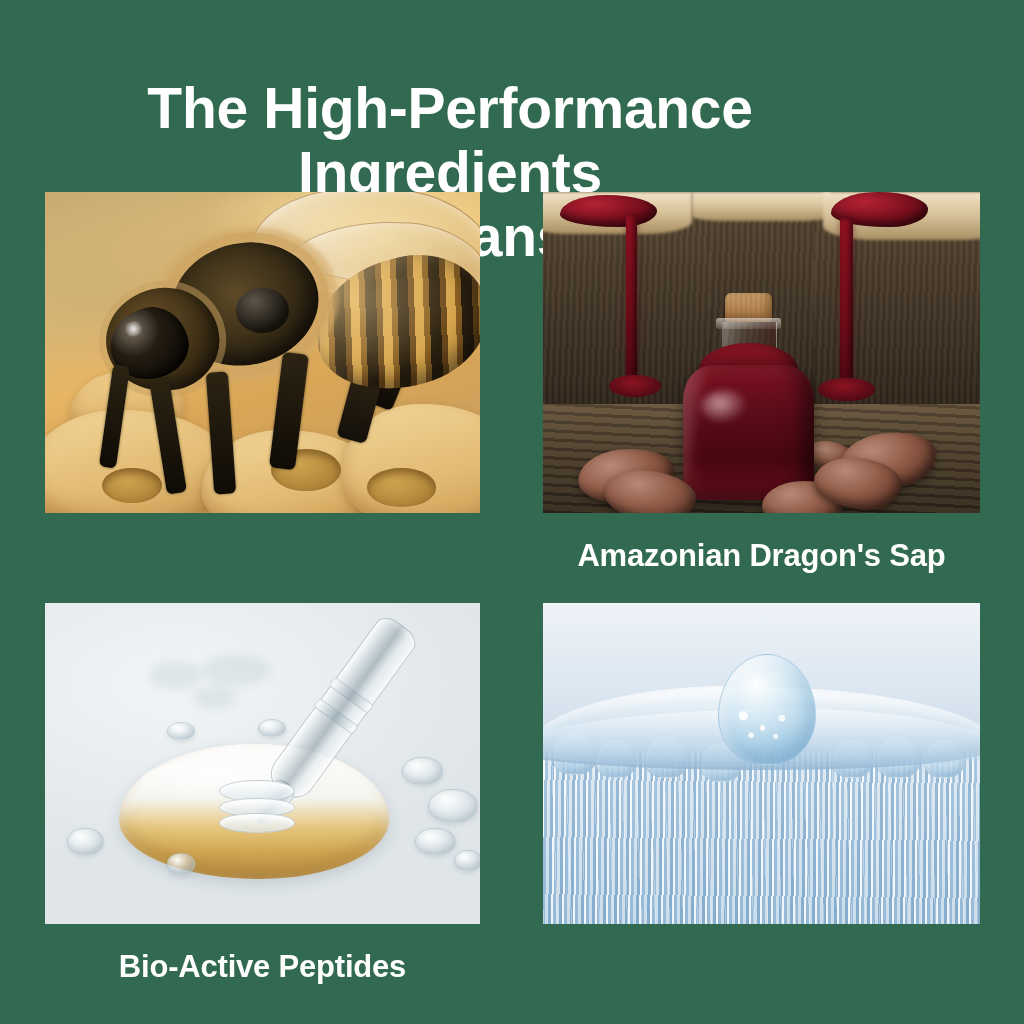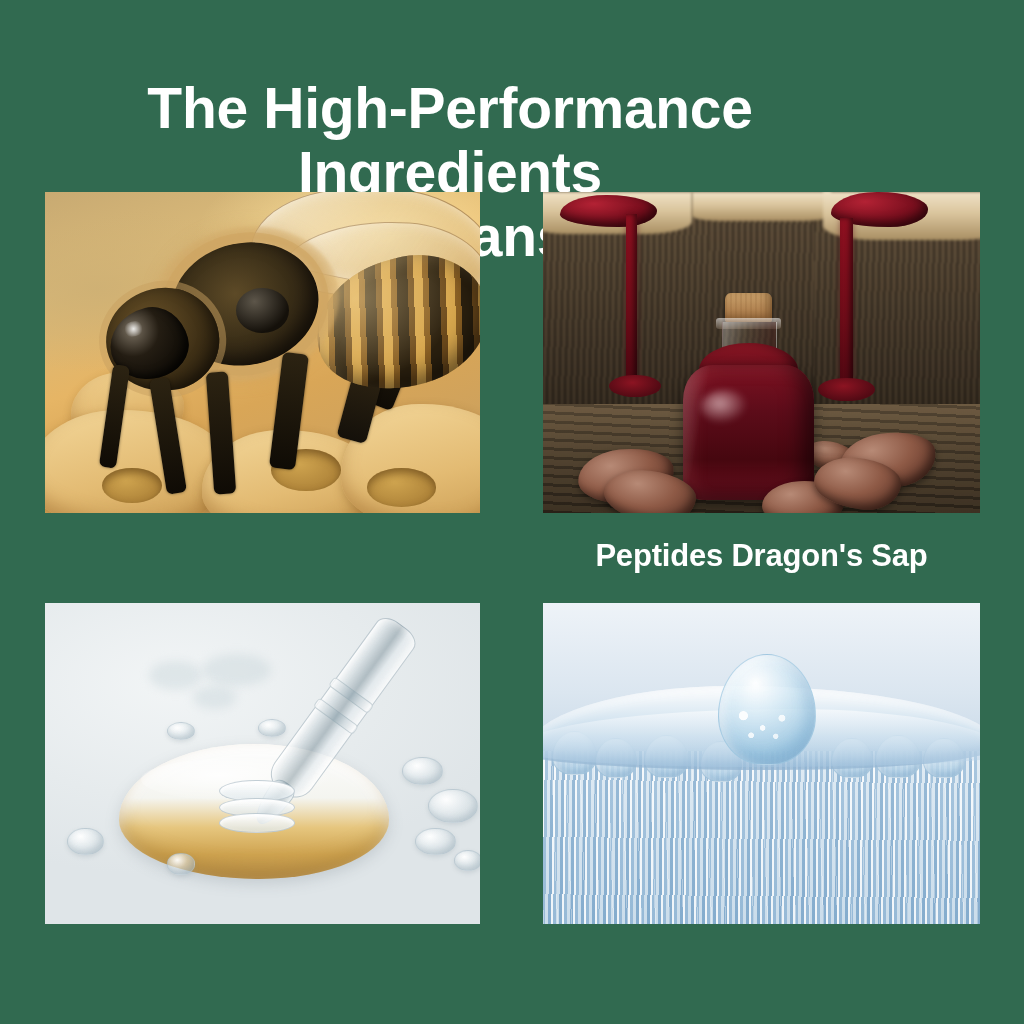--- a/index.html
+++ b/index.html
@@ -575,21 +575,21 @@
         <div class="bottle-body"></div>
         <div class="bottle-gloss"></div>
       </div>
 
       <div class="resin r2"></div>
       <div class="resin r3"></div>
       <div class="resin r5"></div>
       <div class="resin r4"></div>
     </div>
   </div>
-  <div class="caption" id="caption-sap" style="color: rgb(255, 255, 255);">Peptides Dragon's Sap</div>
+  <div class="caption" id="caption-sap" style="color: rgb(255, 255, 255);">Amazonian Dragon's Sap</div>
 
   <div class="card card-media" id="card-peptide">
     <div class="media-inner">
       <div class="pep-bg"></div>
       <div class="blur-shape bs1"></div>
       <div class="blur-shape bs2"></div>
       <div class="blur-shape bs3"></div>
       <div class="bubble bb7"></div>
       <div class="bubble bb8"></div>
 
@@ -609,20 +609,21 @@
       </div>
 
       <div class="bubble bb1"></div>
       <div class="bubble bb2"></div>
       <div class="bubble bb3"></div>
       <div class="bubble bb4"></div>
       <div class="bubble bb5"></div>
       <div class="bubble bb6"></div>
     </div>
   </div>
+  <div class="caption" id="caption-peptide" style="color: rgb(255, 255, 255);">Bio-Active Peptides</div>
 
   <div class="card card-media" id="card-collagen">
     <div class="media-inner">
       <div class="col-bg"></div>
       <div class="fiber-field"></div>
 
       <div class="fiber-head" style="left:2%;  top:40%; width:10%; height:13%;"></div>
       <div class="fiber-head" style="left:12%; top:42%; width:9%;  height:12%;"></div>
       <div class="fiber-head" style="left:23%; top:41%; width:10%; height:13%;"></div>
       <div class="fiber-head" style="left:36%; top:43%; width:9%;  height:12%;"></div>

